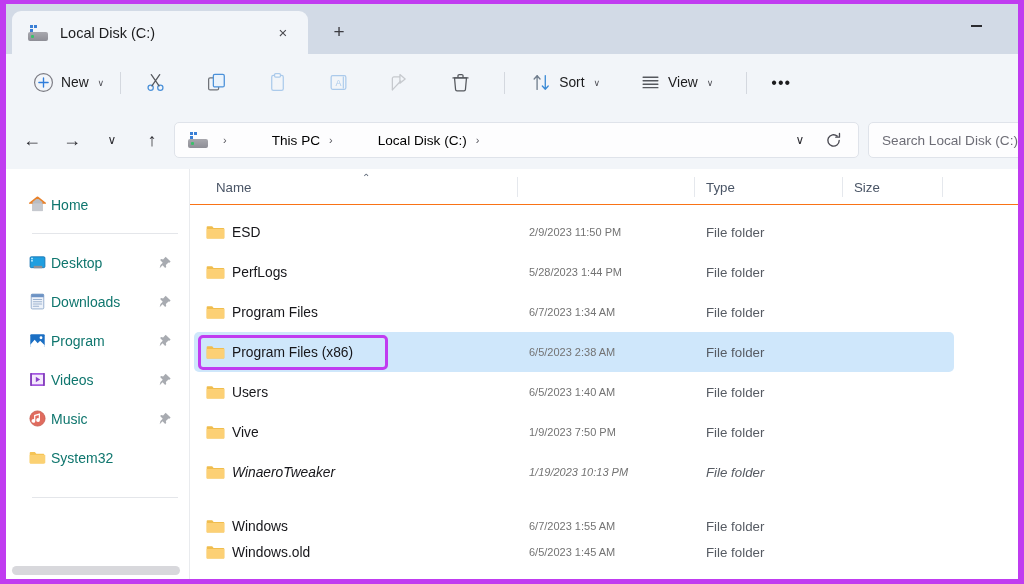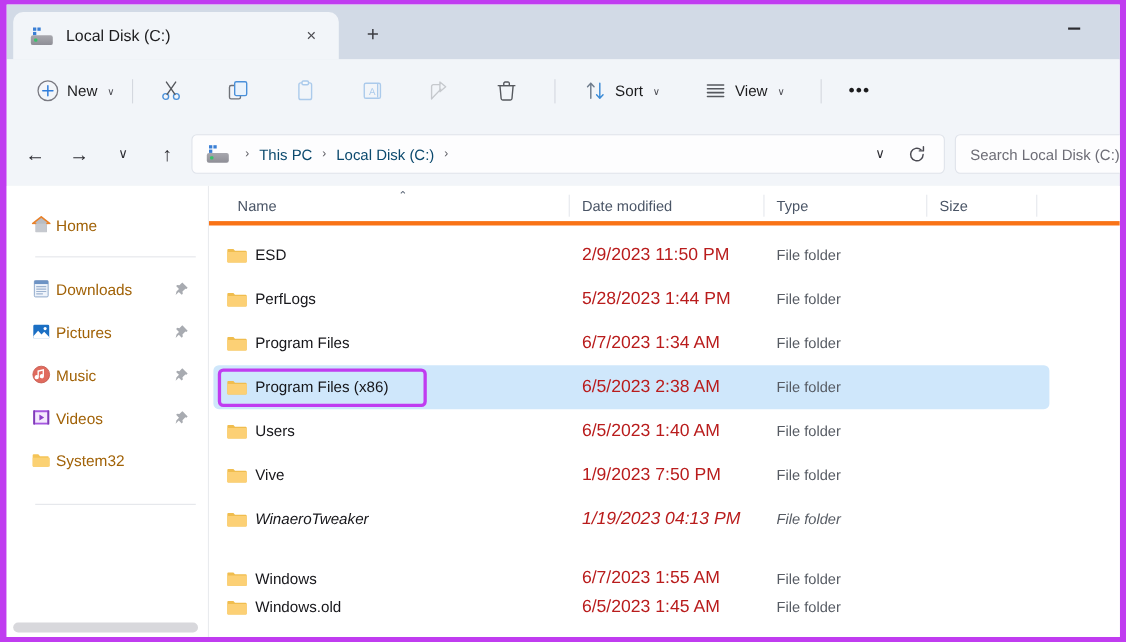--- a/index.html
+++ b/index.html
@@ -109,22 +109,22 @@
   }
   .nav-btn.arrow { font-size: 18px; }
   #addrbox {
     position: absolute; left: 168px; top: 11px;
     width: 685px; height: 36px;
     background: #fdfdfe; border: 1px solid #dfe3ea; border-radius: 5px;
     display: flex; align-items: center;
   }
   #crumbs { display: flex; align-items: center; margin-left: 12px; gap: 0; }
   .crumb {
-    font-size: 13.6px; color: #0c4a6e; padding: 3px 6px;
-    border-radius: 3px; cursor: pointer; white-space: nowrap;
+    font-size: 13.6px; color: #000000; padding: 3px 6px;
+    border-radius: 3px; cursor: pointer; white-space: nowrap; margin-left: 36px;
   }
   .crumb-sep { font-size: 11px; color: #55555c; padding: 0 3px; }
   #addr-dd {
     position: absolute; right: 45px; top: 50%; transform: translateY(-50%);
     width: 26px; height: 28px; display: flex;
     align-items: center; justify-content: center;
     color: #2d2d33; font-size: 12px; cursor: pointer;
   }
   #refresh {
     position: absolute; right: 12px; top: 50%; transform: translateY(-50%);
@@ -150,21 +150,21 @@
   
   #sidebar {
     position: absolute; left: 0; top: 0; width: 184px; bottom: 0;
     background: #ffffff; overflow: hidden;
   }
   .nav-item {
     position: relative; height: 39px; display: flex; align-items: center;
     margin: 0 8px; padding-left: 26px; border-radius: 5px; cursor: pointer;
   }
   .nav-item .label {
-    margin-left: 11px; font-size: 14px; color: #a16207; white-space: nowrap;
+    margin-left: 11px; font-size: 14px; color: #0f766e; white-space: nowrap;
   }
   .nav-item .pin {
     position: absolute; right: 10px; top: 50%; transform: translateY(-50%);
     width: 14px; height: 14px; opacity: .75;
   }
   .nav-div {
     height: 1px; background: #e4e6ea; margin: 9px 12px 9px 26px;
   }
   #sb-scroll {
     position: absolute; left: 6px; right: 10px; bottom: 4px; height: 9px;
@@ -175,21 +175,21 @@
     width: 1px; background: #e9ebee;
   }
 
   
   #filepane {
     position: absolute; left: 184px; top: 0; right: 0; bottom: 0;
     background: #ffffff;
   }
   #colhead {
     position: absolute; left: 0; top: 0; right: 0; height: 36px;
-    border-bottom: 4px solid #f97316;
+    border-bottom: 1px solid #f97316;
   }
   .col {
     position: absolute; top: 0; height: 36px; display: flex;
     align-items: center; font-size: 13.3px; color: #4a5566;
     cursor: pointer; padding-left: 12px;
   }
   .col-div {
     position: absolute; top: 8px; width: 1px; height: 20px; background: #e5e8ed;
   }
   #sort-caret {
@@ -200,21 +200,21 @@
     position: absolute; left: 0; right: 0; height: 40px;
     cursor: pointer;
   }
   .row.sel { background: #cfe7fb; border-radius: 5px; text-decoration: underline; }
   .row .fname {
     position: absolute; left: 42px; top: 50%; transform: translateY(-50%);
     font-size: 13.8px; color: #16161a; white-space: nowrap;
   }
   .row .fdate {
     position: absolute; left: 339px; top: 50%; transform: translateY(-50%);
-    font-size: 16px; color: #b91c1c; white-space: nowrap;
+    font-size: 11px; color: #737373; white-space: nowrap;
   }
   .row .ftype {
     position: absolute; left: 516px; top: 50%; transform: translateY(-50%);
     font-size: 13.3px; color: #565b63; white-space: nowrap;
   }
   .folder-ic {
     position: absolute; left: 16px; top: 50%; transform: translateY(-50%);
     width: 19px; height: 16px;
   }
   
@@ -378,53 +378,54 @@
         <svg class="ic" viewBox="0 0 20 20" style="position:absolute;left:14px;">
           <path d="M10 2.6L2.4 8.6h2.1v8.2h11V8.6h2.1z" fill="#b9bcc2"></path>
           <path d="M10 2.2L1.7 8.8h3V17h10.6V8.8h3z" fill="none" stroke="#e8812a" stroke-width="1.6" stroke-linejoin="round" clip-path="inset(0 0 52% 0)"></path>
           <rect x="4.7" y="8.8" width="10.6" height="8.2" fill="#c6c9cf"></rect>
         </svg>
         <span class="label">Home</span>
       </div>
 
       <div class="nav-div"></div>
 
+      <div class="nav-item">
+        <svg class="ic" viewBox="0 0 20 20" style="position:absolute;left:14px;">
+          <rect x="2.2" y="4" width="15.6" height="11.4" rx="1.2" fill="#1f9fe0"></rect>
+          <rect x="2.2" y="4" width="15.6" height="11.4" rx="1.2" fill="none" stroke="#1572b0" stroke-width="0.9"></rect>
+          <rect x="3.2" y="5" width="2" height="1.6" fill="#aee4fb"></rect>
+          <rect x="3.2" y="7.4" width="2" height="1.6" fill="#aee4fb"></rect>
+          <rect x="6" y="13.5" width="9" height="2.6" fill="#8d9097"></rect>
+        </svg>
+        <span class="label">Desktop</span>
+        <svg class="pin" viewBox="0 0 16 16">
+          <path d="M9.6 1.6l4.8 4.8-1.3 1.3-1.1-.4-3 3 .4 2.2-1.2 1.2-3-3-3.3 3.3.9-3.7 2.6-2.6-3-3L3.6 3.5l2.2.4 3-3z" fill="#8c9097"></path>
+        </svg>
+      </div>
 
 
       <div class="nav-item">
         <svg class="ic" viewBox="0 0 20 20" style="position:absolute;left:14px;">
           <rect x="3.4" y="2.2" width="13.2" height="15.6" rx="1.1" fill="#eef3fa" stroke="#8aa4c8" stroke-width="0.9"></rect>
           <rect x="3.4" y="2.2" width="13.2" height="3.3" fill="#6d93c4"></rect>
           <path d="M5.6 8h8.8M5.6 10.3h8.8M5.6 12.6h8.8M5.6 14.9h5.6" stroke="#9db3d0" stroke-width="1.1" stroke-linecap="round"></path>
         </svg>
         <span class="label">Downloads</span>
         <svg class="pin" viewBox="0 0 16 16">
           <path d="M9.6 1.6l4.8 4.8-1.3 1.3-1.1-.4-3 3 .4 2.2-1.2 1.2-3-3-3.3 3.3.9-3.7 2.6-2.6-3-3L3.6 3.5l2.2.4 3-3z" fill="#8c9097"></path>
         </svg>
       </div>
 
       <div class="nav-item">
         <svg class="ic" viewBox="0 0 20 20" style="position:absolute;left:14px;">
           <rect x="2.4" y="3.4" width="15.2" height="13.2" rx="1.2" fill="#1b6fc4"></rect>
           <path d="M2.4 14.4l4.6-5.2 3.2 3.6 2.6-2.6 4.8 4.8v.6a1.2 1.2 0 01-1.2 1.2H3.6a1.2 1.2 0 01-1.2-1.2z" fill="#ffffff"></path>
           <circle cx="13.7" cy="7.1" r="1.5" fill="#ffffff"></circle>
         </svg>
-        <span class="label">Pictures</span>
-        <svg class="pin" viewBox="0 0 16 16">
-          <path d="M9.6 1.6l4.8 4.8-1.3 1.3-1.1-.4-3 3 .4 2.2-1.2 1.2-3-3-3.3 3.3.9-3.7 2.6-2.6-3-3L3.6 3.5l2.2.4 3-3z" fill="#8c9097"></path>
-        </svg>
-      </div>
-
-      <div class="nav-item">
-        <svg class="ic" viewBox="0 0 20 20" style="position:absolute;left:14px;">
-          <circle cx="10" cy="10" r="8" fill="#e06b5e"></circle>
-          <circle cx="10" cy="10" r="8" fill="none" stroke="#c4564a" stroke-width="0.8"></circle>
-          <path d="M12.6 4.6v7.1a2 2 0 11-1.3-1.9V6.4l-3.6 1v5.2a2 2 0 11-1.3-1.9V6.2z" fill="#ffffff"></path>
-        </svg>
-        <span class="label">Music</span>
+        <span class="label">Program</span>
         <svg class="pin" viewBox="0 0 16 16">
           <path d="M9.6 1.6l4.8 4.8-1.3 1.3-1.1-.4-3 3 .4 2.2-1.2 1.2-3-3-3.3 3.3.9-3.7 2.6-2.6-3-3L3.6 3.5l2.2.4 3-3z" fill="#8c9097"></path>
         </svg>
       </div>
 
       <div class="nav-item">
         <svg class="ic" viewBox="0 0 20 20" style="position:absolute;left:14px;">
           <rect x="2.4" y="3.2" width="15.2" height="13.6" rx="1.2" fill="#a557e0"></rect>
           <rect x="4.2" y="5" width="11.6" height="10" fill="#f4e9fd"></rect>
           <path d="M8.2 7.2l4.6 2.8-4.6 2.8z" fill="#8b3fc9"></path>
@@ -432,20 +433,32 @@
           <rect x="16" y="3.2" width="1.6" height="13.6" fill="#7e3cb5"></rect>
         </svg>
         <span class="label">Videos</span>
         <svg class="pin" viewBox="0 0 16 16">
           <path d="M9.6 1.6l4.8 4.8-1.3 1.3-1.1-.4-3 3 .4 2.2-1.2 1.2-3-3-3.3 3.3.9-3.7 2.6-2.6-3-3L3.6 3.5l2.2.4 3-3z" fill="#8c9097"></path>
         </svg>
       </div>
 
       <div class="nav-item">
         <svg class="ic" viewBox="0 0 20 20" style="position:absolute;left:14px;">
+          <circle cx="10" cy="10" r="8" fill="#e06b5e"></circle>
+          <circle cx="10" cy="10" r="8" fill="none" stroke="#c4564a" stroke-width="0.8"></circle>
+          <path d="M12.6 4.6v7.1a2 2 0 11-1.3-1.9V6.4l-3.6 1v5.2a2 2 0 11-1.3-1.9V6.2z" fill="#ffffff"></path>
+        </svg>
+        <span class="label">Music</span>
+        <svg class="pin" viewBox="0 0 16 16">
+          <path d="M9.6 1.6l4.8 4.8-1.3 1.3-1.1-.4-3 3 .4 2.2-1.2 1.2-3-3-3.3 3.3.9-3.7 2.6-2.6-3-3L3.6 3.5l2.2.4 3-3z" fill="#8c9097"></path>
+        </svg>
+      </div>
+
+      <div class="nav-item">
+        <svg class="ic" viewBox="0 0 20 20" style="position:absolute;left:14px;">
           <path d="M1.8 5.2a1 1 0 011-1h4.4l1.6 1.8h7.4a1 1 0 011 1v8.2a1 1 0 01-1 1H2.8a1 1 0 01-1-1z" fill="#f5c457"></path>
           <path d="M1.8 7.4h16.4v7.8a1 1 0 01-1 1H2.8a1 1 0 01-1-1z" fill="#fbd173"></path>
         </svg>
         <span class="label">System32</span>
       </div>
 
       <div class="nav-div" style="margin-top:20px;"></div>
 
       <div id="sb-scroll"></div>
     </div>
@@ -453,23 +466,20 @@
 
     <div id="filepane">
 
       <div id="colhead">
         <div class="col" style="left:14px;width:330px;">
           <span>Name</span>
         </div>
         <span id="sort-caret">⌃</span>
 
         <div class="col-div" style="left:327px;"></div>
-        <div class="col" style="left:327px;width:177px;">
-          <span>Date modified</span>
-        </div>
 
         <div class="col-div" style="left:504px;"></div>
         <div class="col" style="left:504px;width:148px;">
           <span>Type</span>
         </div>
 
         <div class="col-div" style="left:652px;"></div>
         <div class="col" style="left:652px;width:100px;">
           <span>Size</span>
         </div>
@@ -536,21 +546,21 @@
         <span class="fdate">1/9/2023 7:50 PM</span>
         <span class="ftype">File folder</span>
       </div>
 
       <div class="row" style="top:283px;font-style:italic;">
         <svg class="folder-ic" viewBox="0 0 20 17">
           <path d="M0.6 3.4a.9.9 0 01.9-.9h5l1.5 1.7h10.4a.9.9 0 01.9.9v9.5a.9.9 0 01-.9.9H1.5a.9.9 0 01-.9-.9z" fill="#f0bd4e"></path>
           <path d="M0.6 5.4h18.8v9.2a.9.9 0 01-.9.9H1.5a.9.9 0 01-.9-.9z" fill="#fcd075"></path>
         </svg>
         <span class="fname">WinaeroTweaker</span>
-        <span class="fdate">1/19/2023 04:13 PM</span>
+        <span class="fdate">1/19/2023 10:13 PM</span>
         <span class="ftype">File folder</span>
       </div>
 
       <div class="row" style="top:337px;">
         <svg class="folder-ic" viewBox="0 0 20 17">
           <path d="M0.6 3.4a.9.9 0 01.9-.9h5l1.5 1.7h10.4a.9.9 0 01.9.9v9.5a.9.9 0 01-.9.9H1.5a.9.9 0 01-.9-.9z" fill="#f0bd4e"></path>
           <path d="M0.6 5.4h18.8v9.2a.9.9 0 01-.9.9H1.5a.9.9 0 01-.9-.9z" fill="#fcd075"></path>
         </svg>
         <span class="fname">Windows</span>
         <span class="fdate">6/7/2023 1:55 AM</span>

